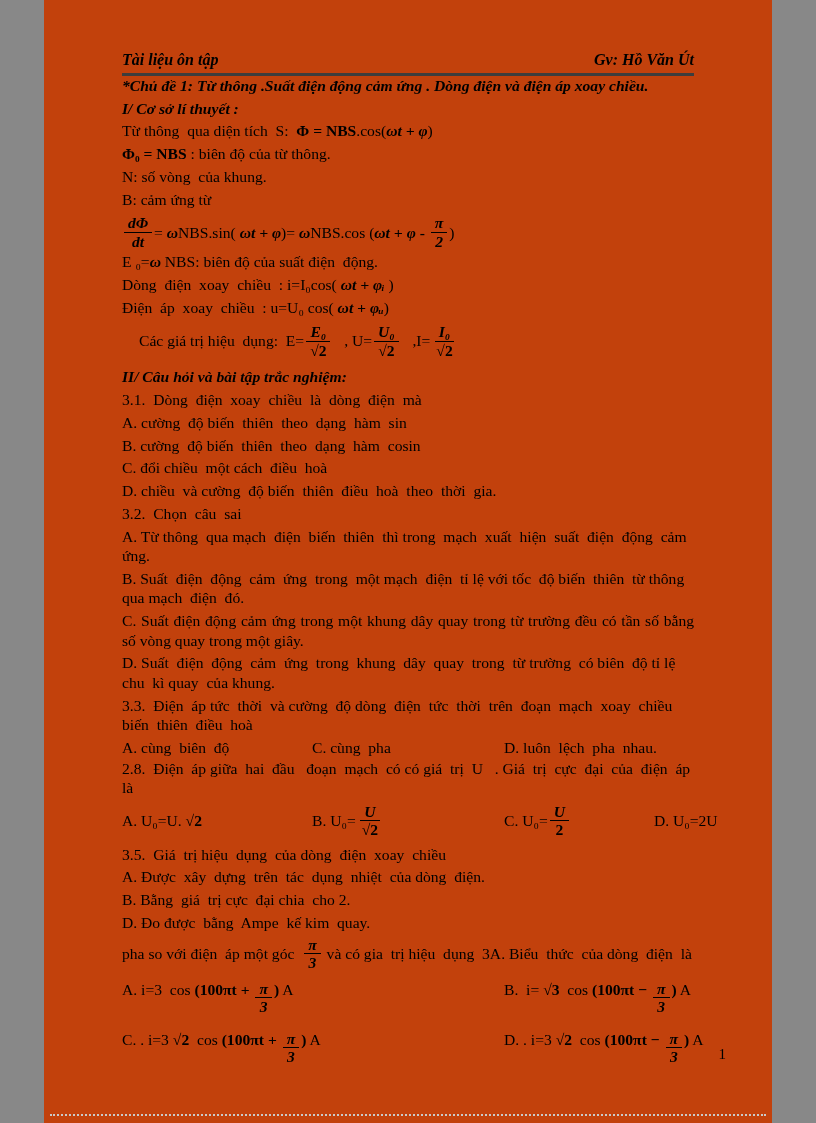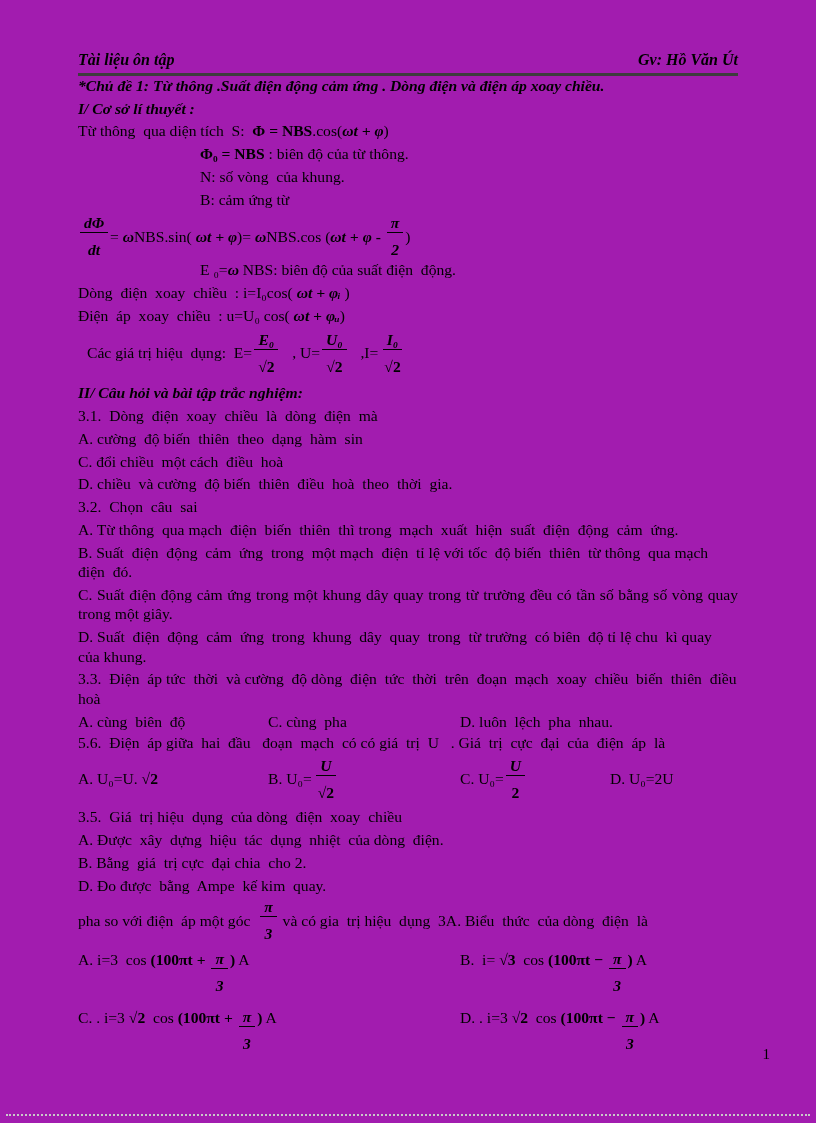--- a/index.html
+++ b/index.html
@@ -1,44 +1,44 @@
 <!DOCTYPE html>
 <html><head>
 <meta charset="utf-8">
 <style>
   html,body{margin:0;padding:0;background:#888;}
   .page{
-    width:816px;height:1123px;background:#a21caf;position:relative;
+    width:728px;height:1123px;background:#c2410c;position:relative;
     font-family:"Liberation Serif","DejaVu Serif","DejaVu Sans",serif;
     color:#000;overflow:hidden;margin:0 auto;
   }
   .content{padding:50px 78px 0 78px;font-size:15.6px;line-height:1.24;}
   [data-bind]{white-space:pre-wrap;}
   p{margin:0 0 3.5px 0;}
   .hdr{display:flex;justify-content:space-between;font-weight:bold;font-style:italic;font-size:16px;}
   .rule{height:3px;background:#3d3d3d;margin-top:3px;}
   .bi{font-weight:bold;font-style:italic;}
   .mb{font-weight:bold;}
   .mbi{font-weight:bold;font-style:italic;}
   .chapter{margin-top:20px;}
-  .indent{margin-left:122px;}
+  .indent{}
   .frow{display:flex;align-items:center;margin:3px 0;}
   .frow > span{white-space:pre;}
-  .frac{display:inline-flex;flex-direction:column;align-items:center;vertical-align:middle;line-height:1.12;margin:0 2px;gap:8px;}
+  .frac{display:inline-flex;flex-direction:column;align-items:center;vertical-align:middle;line-height:1.12;margin:0 2px;}
   .frac .fnum{padding:0 4px;border-bottom:1.4px solid #000;}
   .frac .fden{padding:0 4px;}
   .just{text-align:justify;}
   .opts4{display:grid;grid-template-columns:190px 192px 150px auto;align-items:center;margin:2px 0;}
   .opts4 .cell{display:flex;align-items:center;}
   .opts4 .cell > span{white-space:pre;}
   .opts2{display:grid;grid-template-columns:382px auto;row-gap:14px;margin:8px 0 6px 0;}
   .opts2 .cell{display:flex;}
   .opts2 .cell > span{white-space:pre;}
   .q34row{margin:5px 0 6px 0;}
-  .rmsrow{margin:6px 0 8px 9px;}
+  .rmsrow{margin:6px 0 8px 17px;}
   .emfrow{margin:5px 0 2px 0;}
   .pagenum{position:absolute;right:46px;top:1046px;font-size:15px;}
   .dotline{position:absolute;left:6px;right:6px;top:1114px;border-top:2px dotted #c9c9c9;}
 </style>
 </head>
 <body>
 
 <div class="page">
   <div class="content">
 
@@ -100,20 +100,21 @@
       <span class="frac">
         <span class="fnum mbi" data-bind="theory.rms.f3num">I₀</span>
         <span class="fden mb" data-bind="theory.rms.f3den">√2</span>
       </span>
     </div>
 
     <p class="bi" data-bind="section2_heading">II/ Câu hỏi và bài tập trắc nghiệm:</p>
 
     <p data-bind="q31.text">3.1.  Dòng  điện  xoay  chiều  là  dòng  điện  mà</p>
     <p data-bind="q31.a">A. cường  độ biến  thiên  theo  dạng  hàm  sin</p>
+    <p data-bind="q31.b">B. cường  độ biến  thiên  theo  dạng  hàm  cosin</p>
     <p data-bind="q31.c">C. đổi chiều  một cách  điều  hoà</p>
     <p data-bind="q31.d">D. chiều  và cường  độ biến  thiên  điều  hoà  theo  thời  gia.</p>
 
     <p data-bind="q32.text">3.2.  Chọn  câu  sai</p>
     <p data-bind="q32.a">A. Từ thông  qua mạch  điện  biến  thiên  thì trong  mạch  xuất  hiện  suất  điện  động  cảm  ứng.</p>
     <p data-bind="q32.b">B. Suất  điện  động  cảm  ứng  trong  một mạch  điện  tỉ lệ với tốc  độ biến  thiên  từ thông  qua mạch  điện  đó.</p>
     <p class="just" data-bind="q32.c">C. Suất điện động cảm ứng trong một khung dây quay trong từ trường đều có tần số bằng số vòng quay trong một giây.</p>
     <p data-bind="q32.d">D. Suất  điện  động  cảm  ứng  trong  khung  dây  quay  trong  từ trường  có biên  độ tỉ lệ chu  kì quay  của khung.</p>
 
     <p data-bind="q33.text">3.3.  Điện  áp tức  thời  và cường  độ dòng  điện  tức  thời  trên  đoạn  mạch  xoay  chiều  biến  thiên  điều  hoà</p>
@@ -122,21 +123,21 @@
           <span data-bind="q33.a">A. cùng  biên  độ</span>
         </div>
       <div class="cell">
           <span data-bind="q33.c">C. cùng  pha</span>
         </div>
       <div class="cell">
           <span data-bind="q33.d">D. luôn  lệch  pha  nhau.</span>
         </div>
     </div>
 
-    <p data-bind="q34.text">5.6.  Điện  áp giữa  hai  đầu   đoạn  mạch  có có giá  trị  U   . Giá  trị  cực  đại  của  điện  áp  là</p>
+    <p data-bind="q34.text">2.8.  Điện  áp giữa  hai  đầu   đoạn  mạch  có có giá  trị  U   . Giá  trị  cực  đại  của  điện  áp  là</p>
     <div class="opts4 q34row">
       <div class="cell">
         <span data-bind="q34.a_pre">A. U₀=U. </span>
         <span class="mb" data-bind="q34.a_rad">√2</span>
       </div>
       <div class="cell">
         <span data-bind="q34.b_pre">B. U₀=</span>
         <span class="frac">
           <span class="fnum mbi" data-bind="q34.b_num">U</span>
           <span class="fden mb" data-bind="q34.b_den">√2</span>
@@ -148,21 +149,21 @@
           <span class="fnum mbi" data-bind="q34.c_num">U</span>
           <span class="fden mb" data-bind="q34.c_den">2</span>
         </span>
       </div>
       <div class="cell">
           <span data-bind="q34.d">D. U₀=2U</span>
         </div>
     </div>
 
     <p data-bind="q35.text">3.5.  Giá  trị hiệu  dụng  của dòng  điện  xoay  chiều</p>
-    <p data-bind="q35.a">A. Được  xây  dựng  hiệu  tác  dụng  nhiệt  của dòng  điện.</p>
+    <p data-bind="q35.a">A. Được  xây  dựng  trên  tác  dụng  nhiệt  của dòng  điện.</p>
     <p data-bind="q35.b">B. Bằng  giá  trị cực  đại chia  cho 2.</p>
     <p data-bind="q35.d">D. Đo được  bằng  Ampe  kế kim  quay.</p>
 
     <div class="frow">
       <span data-bind="q36.l2_pre">pha so với điện  áp một góc  </span>
       <span class="frac mbi">
         <span class="fnum" data-bind="q36.l2_num">π</span>
         <span class="fden" data-bind="q36.l2_den">3</span>
       </span>
       <span data-bind="q36.l2_post"> và có gia  trị hiệu  dụng  3A. Biểu  thức  của dòng  điện  là</span>

